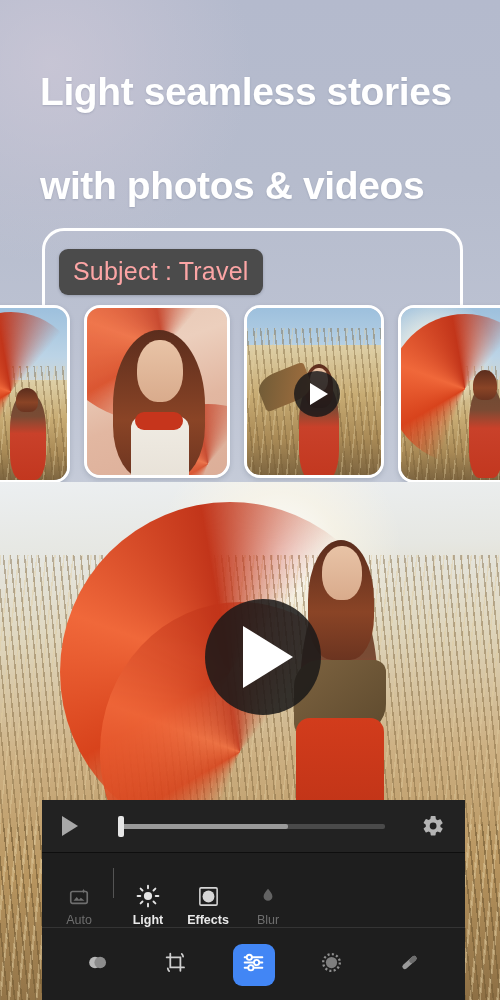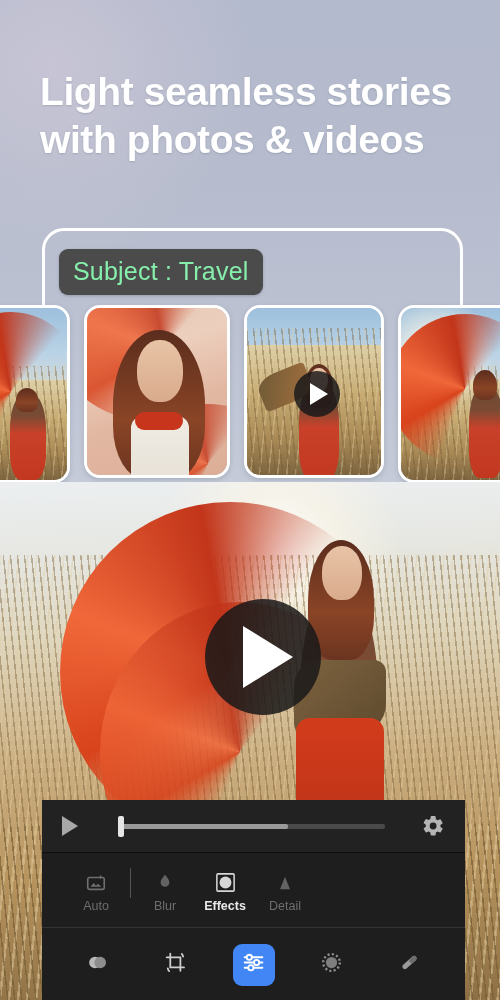--- a/index.html
+++ b/index.html
@@ -21,33 +21,33 @@
     background:radial-gradient(circle at 35% 35%, rgba(205,200,215,.75), rgba(205,200,215,0) 70%);
   }
 
   
   .headline{
     position:absolute;left:40px;top:68px;width:450px;
     color:#ffffff;font-size:39px;line-height:48px;font-weight:bold;
     letter-spacing:-0.4px;
     text-shadow:0 1px 2px rgba(90,100,125,.28);
   }
-  .headline .l2{display:block;}
+  .headline .l2{display:block;margin-top:46px;}
 
   
   .outline-card{
     position:absolute;left:42px;top:228px;width:421px;height:260px;
     border:3px solid #ffffff;border-radius:22px;background:transparent;
     box-sizing:border-box;
   }
 
   
   .chip{
     position:absolute;left:59px;top:249px;
-    background:#4b4b4b;color:#86efac;
+    background:#4b4b4b;color:#fca5a5;
     padding:8px 14px 10px 14px;border-radius:9px;
     font-size:25px;line-height:28px;font-weight:normal;
     letter-spacing:.2px;
     box-shadow:0 1px 3px rgba(40,45,60,.25);
   }
 
   
   .filmstrip{
     position:absolute;left:0;top:305px;width:500px;height:180px;
     display:flex;align-items:flex-start;
@@ -127,21 +127,21 @@
   .track-wrap{position:absolute;left:77px;top:24px;width:266px;height:5px;}
   .track-dark{position:absolute;left:0;top:0;width:266px;height:5px;background:#4a4a4a;border-radius:2px;}
   .track-light{position:absolute;left:0;top:0;width:169px;height:5px;background:#9a9a9a;border-radius:2px;}
   .playhead{position:absolute;left:-1px;top:-8px;width:6px;height:21px;background:#e6e6e6;border-radius:2px;}
   .gear{position:absolute;right:20px;top:14px;width:24px;height:24px;}
 
   .tools-row{
     position:relative;height:74px;
     border-top:1px solid #0e0e0e;border-bottom:1px solid #343434;
     background:#1e1e1e;
-    display:flex;align-items:center;padding-left:24px;
+    display:flex;align-items:flex-end;padding-left:7px;
   }
   .tool{
     flex:none;width:60px;display:flex;flex-direction:column;
     align-items:center;justify-content:center;gap:6px;
   }
   .tool .ic{height:26px;display:flex;align-items:flex-end;justify-content:center;}
   .tool .lbl{font-size:12.5px;line-height:13px;}
   .tool.on .lbl{color:#e9e9e9;font-weight:bold;}
   .tool.off .lbl{color:#6e6e6e;}
   .tool-sep{width:1px;height:30px;background:#545454;margin:0 4px 14px 4px;align-self:center;}
@@ -276,49 +276,59 @@
             <rect x="3" y="6" width="18" height="13" rx="2" fill="none" stroke="#6e6e6e" stroke-width="1.8"></rect>
             <path d="M6 16l3.5-4 2.5 3 2-2.2L18 16z" fill="#6e6e6e"></path>
             <path d="M17 3l.7 1.9L19.6 5.6 17.7 6.3 17 8.2l-.7-1.9L14.4 5.6l1.9-.7z" fill="#6e6e6e"></path>
           </svg>
         </span>
         <span class="lbl">Auto</span>
       </div>
 
       <div class="tool-sep"></div>
 
-
-
-      <div class="tool off">
+      <div class="tool on">
         <span class="ic">
-          <svg viewBox="0 0 24 24" width="20" height="24" aria-hidden="true">
-            <path d="M12 3.4c3.3 4 5.3 6.6 5.3 9.1a5.3 5.3 0 1 1-10.6 0c0-2.5 2-5.1 5.3-9.1z" fill="#636363"></path>
-          </svg>
-        </span>
-        <span class="lbl">Blur</span>
-      </div>
+          <svg viewBox="0 0 24 24" width="24" height="24" aria-hidden="true">
+            <circle cx="12" cy="12" r="4.1" fill="#e4e4e4"></circle>
+            <g stroke="#e4e4e4" stroke-width="1.9" stroke-linecap="round">
+              <line x1="12" y1="1.6" x2="12" y2="4.3"></line>
+                <line x1="12" y1="19.7" x2="12" y2="22.4"></line>
+              <line x1="1.6" y1="12" x2="4.3" y2="12"></line>
+                <line x1="19.7" y1="12" x2="22.4" y2="12"></line>
+              <line x1="4.6" y1="4.6" x2="6.5" y2="6.5"></line>
+                <line x1="17.5" y1="17.5" x2="19.4" y2="19.4"></line>
+              <line x1="4.6" y1="19.4" x2="6.5" y2="17.5"></line>
+                <line x1="17.5" y1="6.5" x2="19.4" y2="4.6"></line>
+            </g>
+          </svg>
+        </span>
+        <span class="lbl">Light</span>
+      </div>
+
 
       <div class="tool on">
         <span class="ic">
           <svg viewBox="0 0 24 24" width="23" height="23" aria-hidden="true">
             <rect x="3" y="3" width="18" height="18" rx="1.2" fill="none" stroke="#d6d6d6" stroke-width="1.6"></rect>
             <circle cx="12" cy="12" r="6.2" fill="#d6d6d6"></circle>
           </svg>
         </span>
         <span class="lbl">Effects</span>
       </div>
 
       <div class="tool off">
         <span class="ic">
-          <svg viewBox="0 0 24 24" width="20" height="22" aria-hidden="true">
-            <path d="M12 4.5L18 19.5H6z" fill="#636363"></path>
-          </svg>
-        </span>
-        <span class="lbl">Detail</span>
-      </div>
+          <svg viewBox="0 0 24 24" width="20" height="24" aria-hidden="true">
+            <path d="M12 3.4c3.3 4 5.3 6.6 5.3 9.1a5.3 5.3 0 1 1-10.6 0c0-2.5 2-5.1 5.3-9.1z" fill="#636363"></path>
+          </svg>
+        </span>
+        <span class="lbl">Blur</span>
+      </div>
+
 
     </div>
 
     <div class="nav-row">
 
       <div class="nav-btn">
         <span>
           <svg viewBox="0 0 24 24" width="25" height="25" aria-hidden="true">
             <circle cx="9.6" cy="12" r="5.6" fill="#b9b9b9"></circle>
             <circle cx="14.6" cy="12" r="5.6" fill="#8d8d8d"></circle>

